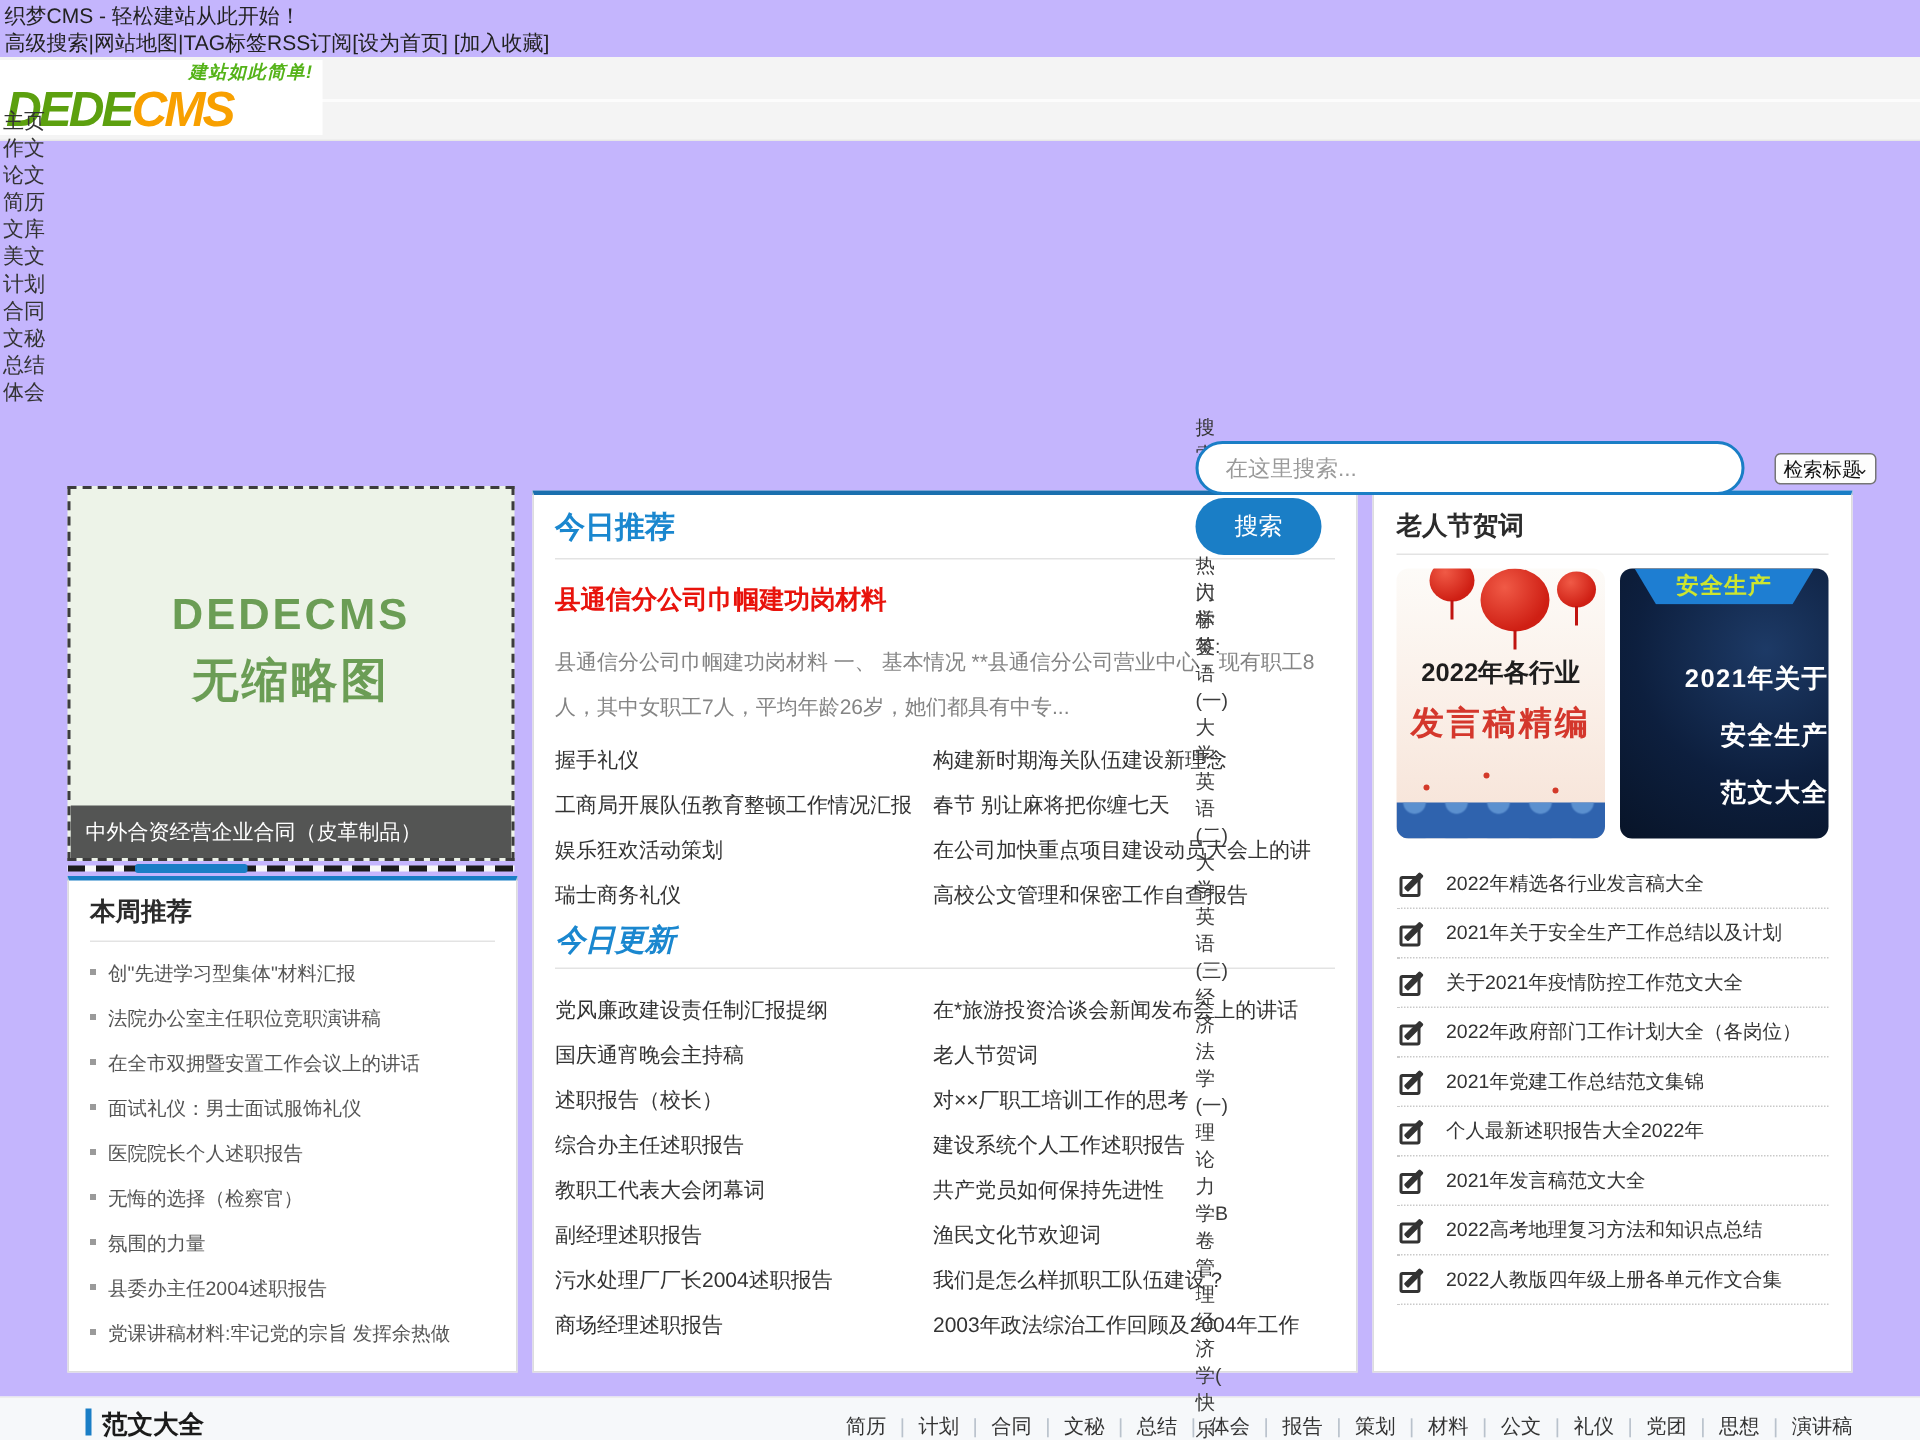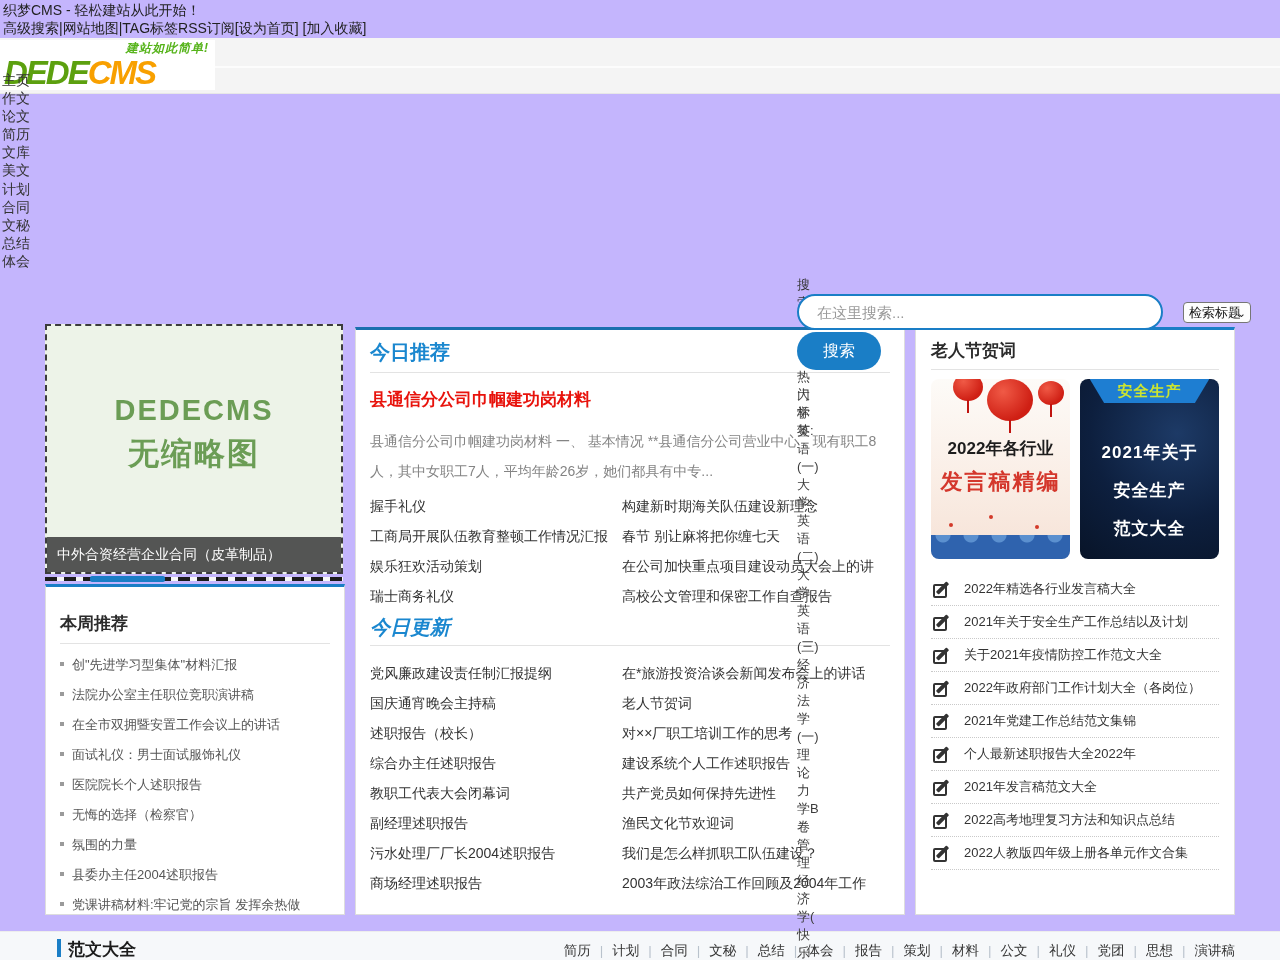--- a/index.html
+++ b/index.html
@@ -71,21 +71,21 @@
   .noimg-l2 { font-size: 31px; font-weight: 600; margin-top: 6px; }
   .card-caption { position: absolute; left: 0; right: 0; bottom: 0; height: 35px;
                   background: rgba(72,72,72,.93); color: #fff; font-size: 14px;
                   line-height: 35px; padding-left: 10px; }
   .scroll-track { position: absolute; left: 45px; top: 577px; width: 298px; height: 4px;
                   background: repeating-linear-gradient(90deg, #1c1c1c 0 12px, #f7f7f7 12px 19px); }
   .scroll-thumb { position: absolute; left: 90px; top: 576px; width: 75px; height: 6px;
                   background: #1a7ec6; border-radius: 2px; cursor: pointer; }
 
   
-  .week-box { left: 45px; top: 584px; width: 300px; height: 331px; padding: 16px 14px; }
+  .week-box { left: 45px; top: 584px; width: 300px; height: 331px; padding: 0 14px; }
   .week-box .divider { margin-top: 9px; }
   .week-list { list-style: none; margin-top: 6px; }
   .week-list li { line-height: 30px; font-size: 13px; color: #555; white-space: nowrap; overflow: hidden; }
   .week-list li::before { content: ""; display: inline-block; width: 4px; height: 4px;
                           background: #9a9a9a; margin: 0 8px 3px 0; }
   .week-list a { color: #555; }
 
   
   .today-box { left: 355px; top: 327px; width: 550px; height: 588px; padding: 0 14px;
                border-top-color: #1a6fae; }
@@ -120,21 +120,21 @@
            font-weight: bold; color: #d4372c; letter-spacing: 2px; }
   .wave-band { position: absolute; left: 0; right: 0; bottom: 0; height: 24px; background:
                radial-gradient(circle at 12px 0px, #5b90cf 7px, transparent 8px) repeat-x, #2f63ae;
                background-size: 28px 24px; }
   .dotr { position: absolute; width: 4px; height: 4px; border-radius: 50%; background: #d33a2a; }
   .dr1 { left: 18px; bottom: 32px; } .dr2 { left: 58px; bottom: 40px; } .dr3 { left: 104px; bottom: 30px; }
   .banner2 { background: radial-gradient(circle at 70% 30%, #1d3a66 0%, #0d1f3e 55%, #081428 100%); }
   .b2-badge { margin: 0 auto; width: 86%; height: 24px; line-height: 24px; text-align: center;
               background: #1e7ed2; color: #cde52f; font-size: 15px; font-weight: bold;
               clip-path: polygon(0 0, 100% 0, 88% 100%, 12% 100%); letter-spacing: 1px; }
-  .b2-line { text-align: center; color: #fff; font-size: 17px; font-weight: bold; letter-spacing: 1px; }
+  .b2-line { text-align: right; color: #fff; font-size: 17px; font-weight: bold; letter-spacing: 1px; }
   .b2-l1 { margin-top: 38px; } .b2-l2, .b2-l3 { margin-top: 15px; }
   .topic-list { list-style: none; margin-top: 14px; }
   .topic-list li { height: 33px; line-height: 32px; border-bottom: 1px dotted #c9c9c9;
                    font-size: 13px; color: #333; display: flex; align-items: center;
                    white-space: nowrap; overflow: hidden; }
   .edit-icon { position: relative; width: 17px; height: 17px; flex: none; margin: 0 14px 0 2px; display: inline-block; }
   .ei-box { position: absolute; left: 0; bottom: 0; width: 14px; height: 14px; border: 2px solid #333; border-radius: 2px; }
   .ei-pen { position: absolute; width: 15px; height: 4px; background: #333; top: 5px; left: 2px;
             transform: rotate(-45deg); border-radius: 1px; }
   .topic-list a { color: #333; }

